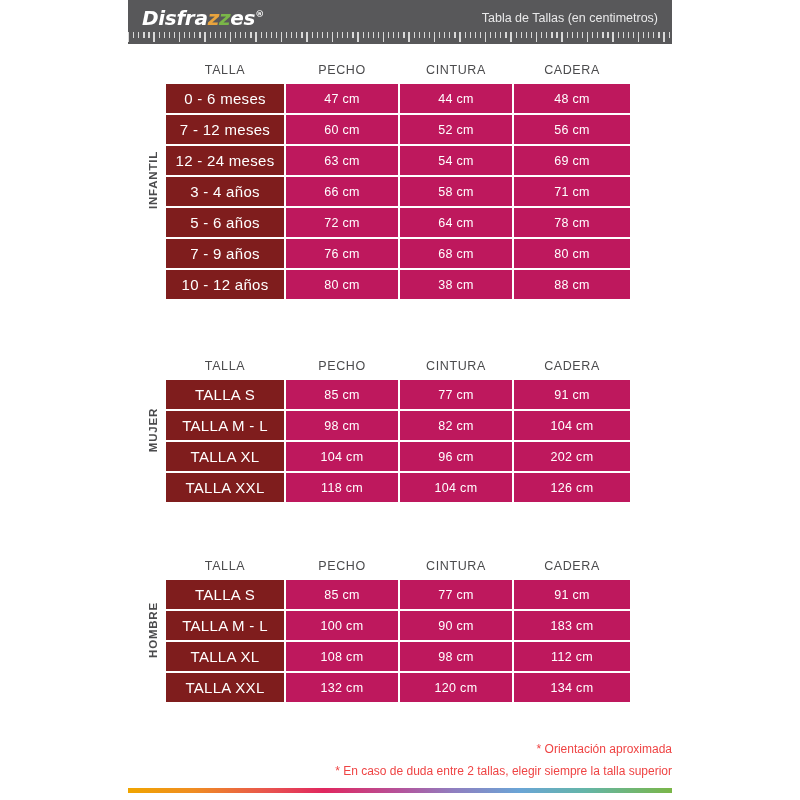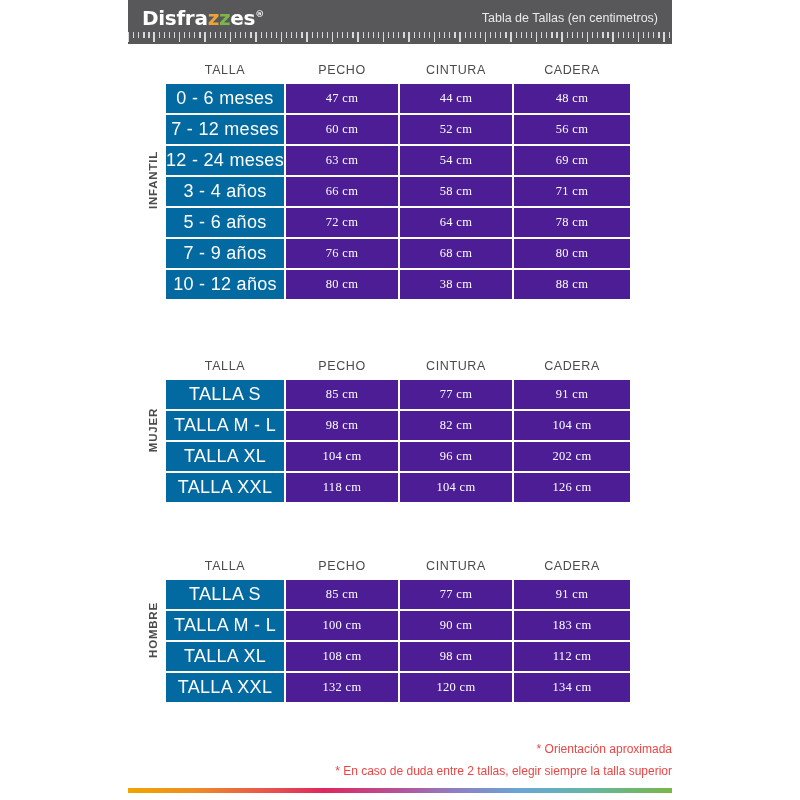--- a/index.html
+++ b/index.html
@@ -27,20 +27,21 @@
     padding: 0 14px 8px 14px;
   }
   .logo {
     font-family: "DejaVu Sans", sans-serif;
     font-weight: bold;
     font-size: 20px;
     color: #ffffff;
     letter-spacing: -0.3px;
     white-space: nowrap;
     line-height: 1;
+    font-style: italic;
   }
   .logo .z1 { color: #e8a33d; }
   .logo .z2 { color: #7ab648; }
   .logo .reg {
     font-size: 9px;
     vertical-align: super;
     color: #ffffff;
   }
   .header-title {
     font-size: 12.5px;
@@ -122,37 +123,36 @@
     letter-spacing: 0.6px;
   }
 
   .data-row {
     display: grid;
     grid-template-columns: 118px 2px 112px 2px 112px 2px 116px;
     height: 29px;
     margin-bottom: 2px;
   }
   .cell-size {
-    background: #0369a1;
+    background: #7f1d1d;
     color: #ffffff;
-    font-size: 18px;
+    font-size: 15px;
     display: flex;
     align-items: center;
     justify-content: center;
     letter-spacing: 0.3px;
   }
   .cell-val {
-    background: #4c1d95;
+    background: #be185d;
     color: #ffffff;
     font-size: 12.5px;
     display: flex;
     align-items: center;
     justify-content: center;
     letter-spacing: 0.3px;
-    font-family: Liberation Serif, serif;
   }
   .gap { background: transparent; }
 
   
   .notes {
     position: absolute;
     right: 128px;
     top: 738px;
     text-align: right;
   }

